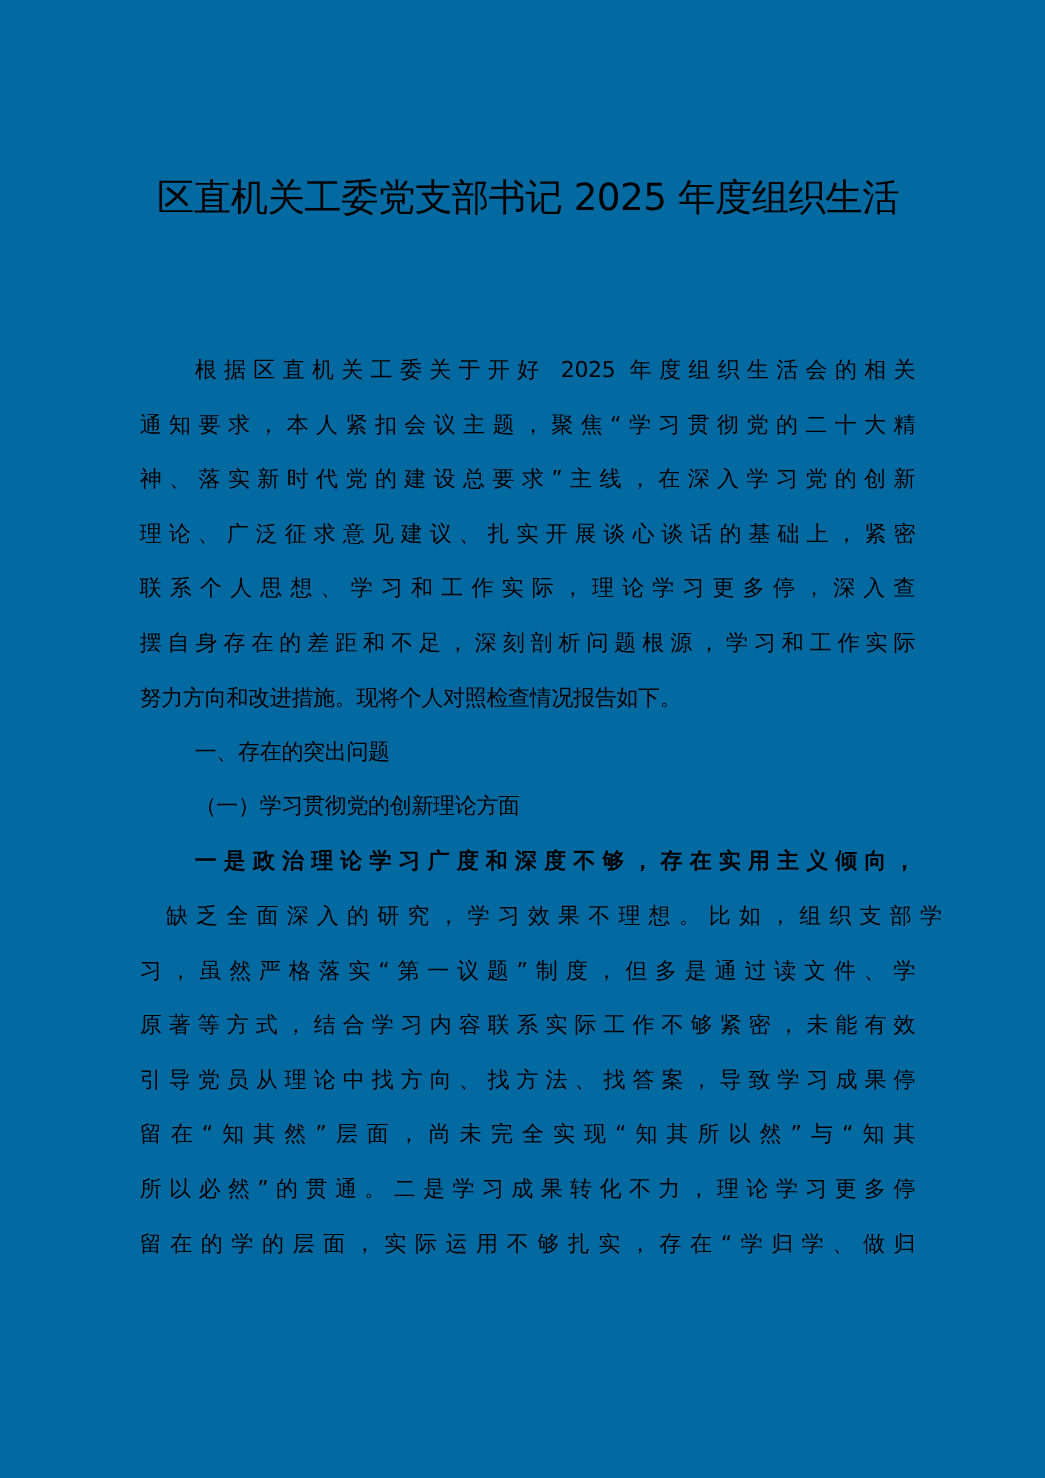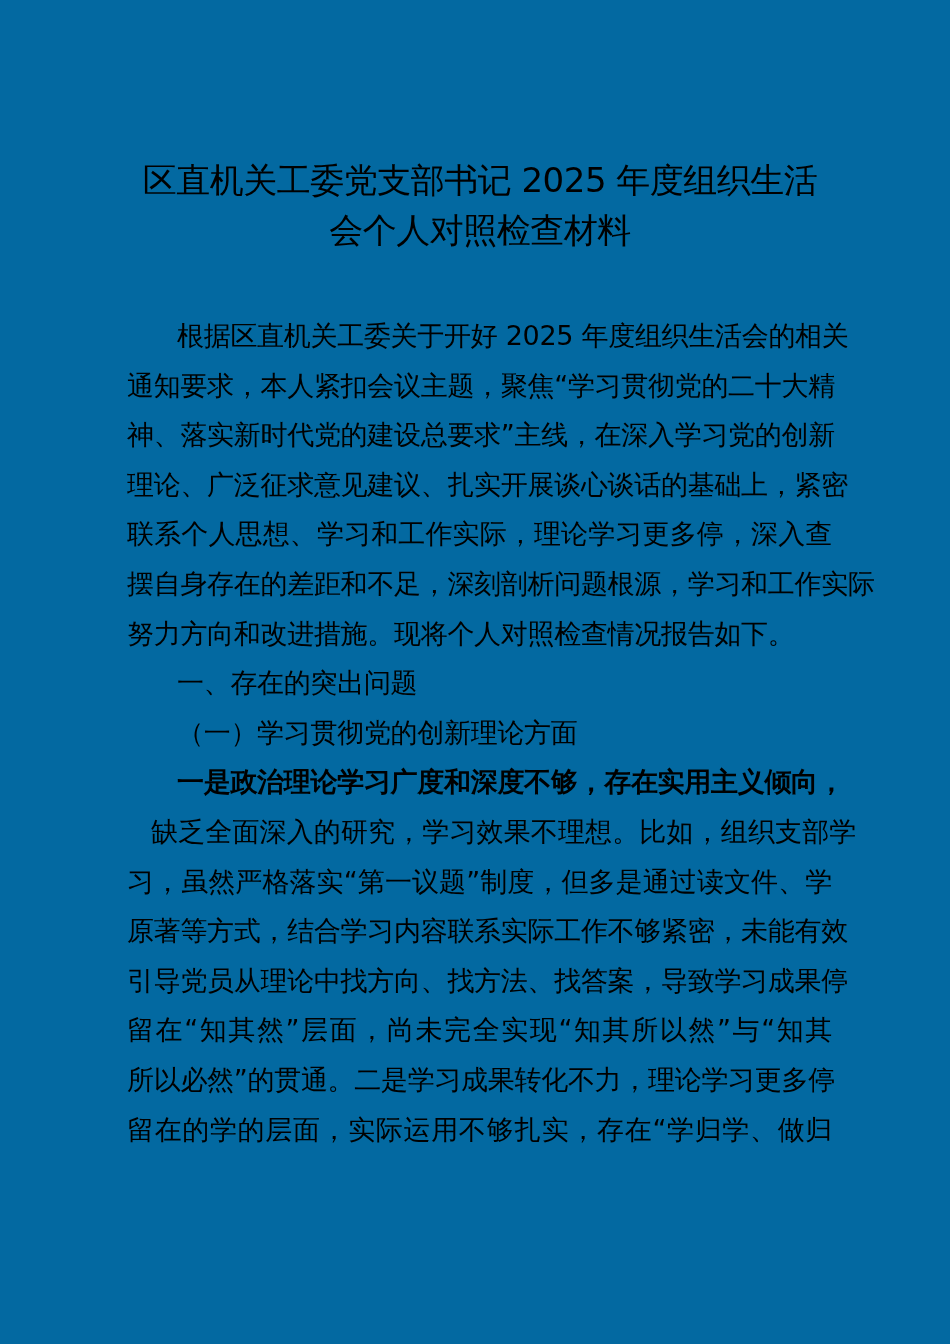--- a/index.html
+++ b/index.html
@@ -32,41 +32,40 @@
       line-height: 50px;
       white-space: nowrap;
       letter-spacing: -0.5px;
     }
     .title-line-1 { top: 155px; }
     .title-line-2 { top: 205px; }
     .body-line {
       position: absolute;
       left: 127px;
       width: 705px;
-      font-size: 27px;
+      font-size: 20px;
       line-height: 32px;
       white-space: nowrap;
       text-align: justify;
       text-align-last: justify;
       letter-spacing: -0.3px;
     }
     .body-line.last {
       text-align-last: left;
     }
     .indent {
       left: 177px;
       width: 655px;
     }
   </style>
 </head>
 <body>
 
 <div class="page">
   <div class="title title-line-1">区直机关工委党支部书记 2025 年度组织生活</div>
-  <div class="title title-line-2">会个人对照检查材料</div>
 
   <div id="body-container">
       <div class="body-line indent" style="top: 320px;">根据区直机关工委关于开好 2025 年度组织生活会的相关</div>
       <div class="body-line" style="top: 369.6px;">通知要求，本人紧扣会议主题，聚焦“学习贯彻党的二十大精</div>
       <div class="body-line" style="top: 419.2px;">神、落实新时代党的建设总要求”主线，在深入学习党的创新</div>
       <div class="body-line" style="top: 468.8px;">理论、广泛征求意见建议、扎实开展谈心谈话的基础上，紧密</div>
       <div class="body-line" style="top: 518.4px;">联系个人思想、学习和工作实际，理论学习更多停，深入查</div>
       <div class="body-line" style="top: 568px;">摆自身存在的差距和不足，深刻剖析问题根源，学习和工作实际</div>
       <div class="body-line last" style="top: 617.6px;">努力方向和改进措施。现将个人对照检查情况报告如下。</div>
       <div class="body-line indent last" style="top: 667.2px;">一、存在的突出问题</div>

